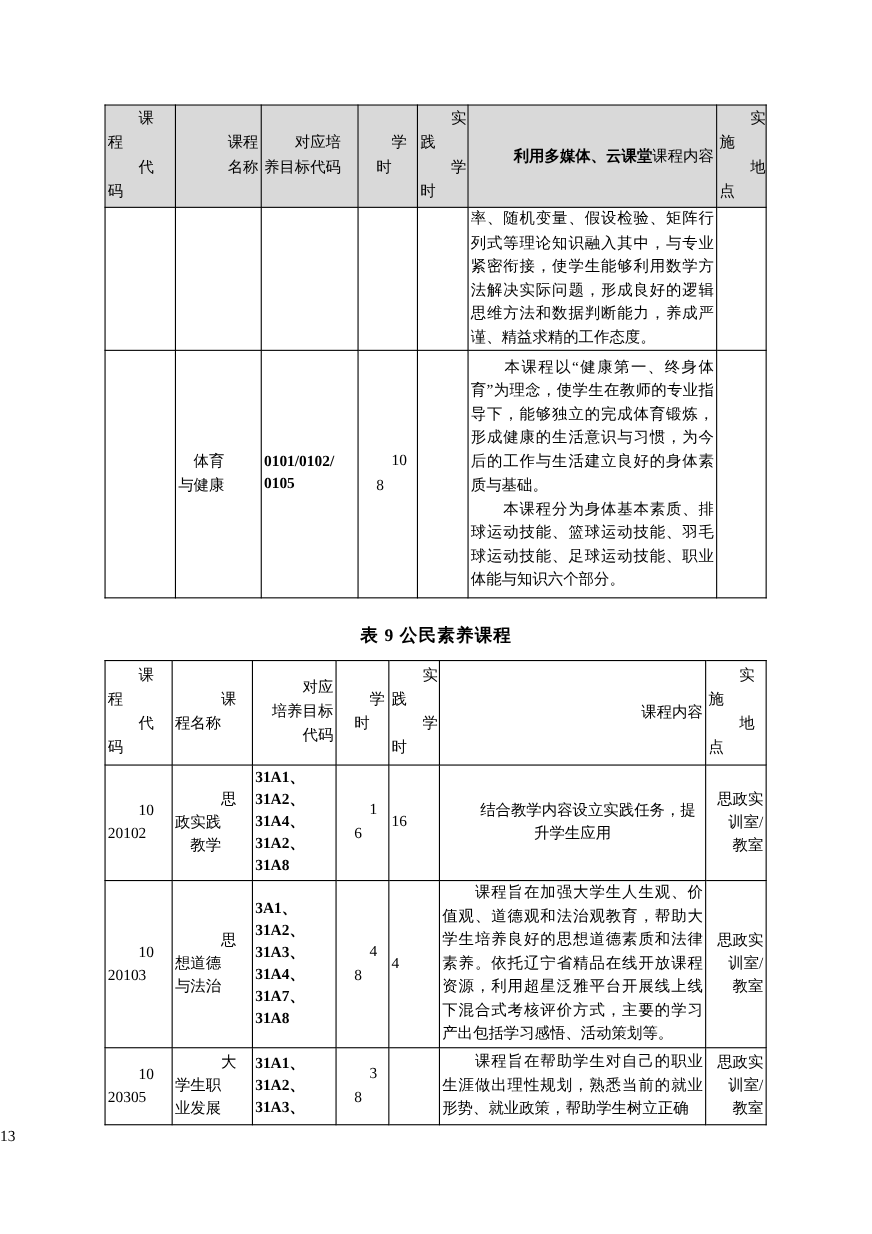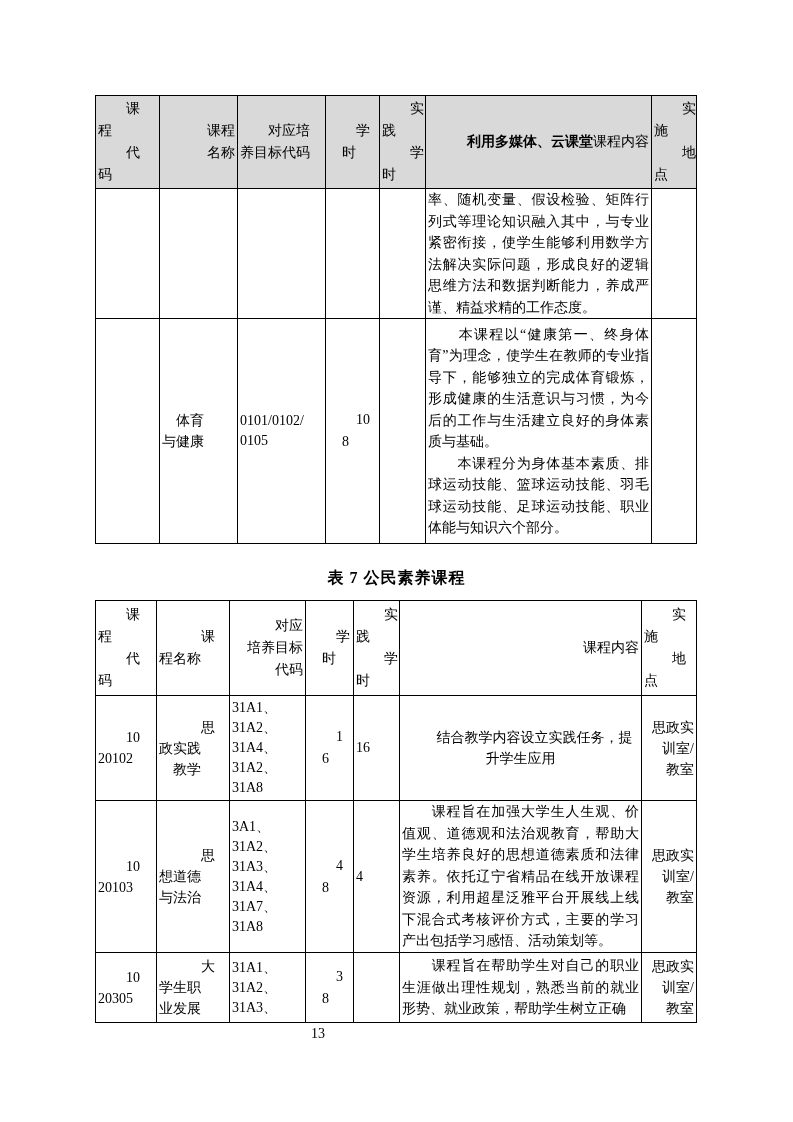--- a/index.html
+++ b/index.html
@@ -10,38 +10,38 @@
   }
   table.doc { border-collapse:collapse; table-layout:fixed; position:absolute; left:95px; width:602px; }
   table.doc td { border:1px solid #000; vertical-align:middle; overflow:hidden; padding:0 2px; font-size:14px; }
   tr.hdr-gray td { background:#D9D9D9; }
   .pre   { white-space:pre; line-height:22px; text-align:left; }
   .s13   { font-size:13px; }
   .ctr   { text-align:right; }
   .name  { white-space:pre; font-size:14px; line-height:21px; }
   .code  { white-space:pre; font-size:12.5px; line-height:21px; }
   .num   { white-space:pre; font-size:13px; line-height:22px; }
-  .codes { white-space:pre; font-size:12.5px; line-height:20px; padding:0 3px; }
+  .codes { white-space:pre; font-size:12.5px; line-height:20px; padding:0 3px;font-weight:bold; }
   .content {
     white-space:pre-line; font-size:14px; line-height:21.5px;
     text-align:justify; word-break:break-all; padding:0 5px; vertical-align:middle;
   }
   .content2 { padding:0 6px; }
   .content-center { white-space:pre-line; font-size:14px; line-height:21.5px; text-align:center; word-break:break-all; }
   .loc { white-space:pre-line; font-size:14px; line-height:21px; padding:0 3px; text-align:right; }
   .hdr-mixed { text-align:right; font-size:14px; }
   .hdr-mixed .b { font-weight:bold; }
   .r93  { height:93px; }  .r137 { height:109px; } .r225 { height:225px; }
   .r95  { height:95px; }  .r105 { height:105px; } .r152 { height:152px; } .r70 { height:70px; }
   .tbl-title {
     position:absolute; top:568px; left:0; width:793px; text-align:center;
     font-weight:bold; font-size:16px; letter-spacing:1px;
   }
   .page-number {
-    position:absolute; top:1026px; left:0; width:636px; text-align:center; font-size:14px;
+    position:absolute; top:1026px; left:0; width:636px; text-align:left; font-size:14px;
   }
 </style>
 </head>
 <body>
 
 <div class="page">
 
   <table class="doc" style="top:95px;">
     <colgroup>
       <col style="width:64px">
@@ -94,21 +94,21 @@
       <td class="num">　　10
 　8</td>
       <td></td>
       <td class="content">　　本课程以“健康第一、终身体育”为理念，使学生在教师的专业指导下，能够独立的完成体育锻炼，形成健康的生活意识与习惯，为今后的工作与生活建立良好的身体素质与基础。
 　　本课程分为身体基本素质、排球运动技能、篮球运动技能、羽毛球运动技能、足球运动技能、职业体能与知识六个部分。</td>
       <td></td>
     </tr>
   </tbody>
     </table>
 
-  <div class="tbl-title">表 7 公民素养课程</div>
+  <div class="tbl-title">表 9 公民素养课程</div>
 
   <table class="doc" style="top:600px;">
     <colgroup>
       <col style="width:61px">
         <col style="width:73px">
         <col style="width:76px">
       <col style="width:48px">
         <col style="width:46px">
         <col style="width:242px">
         <col style="width:55px">

